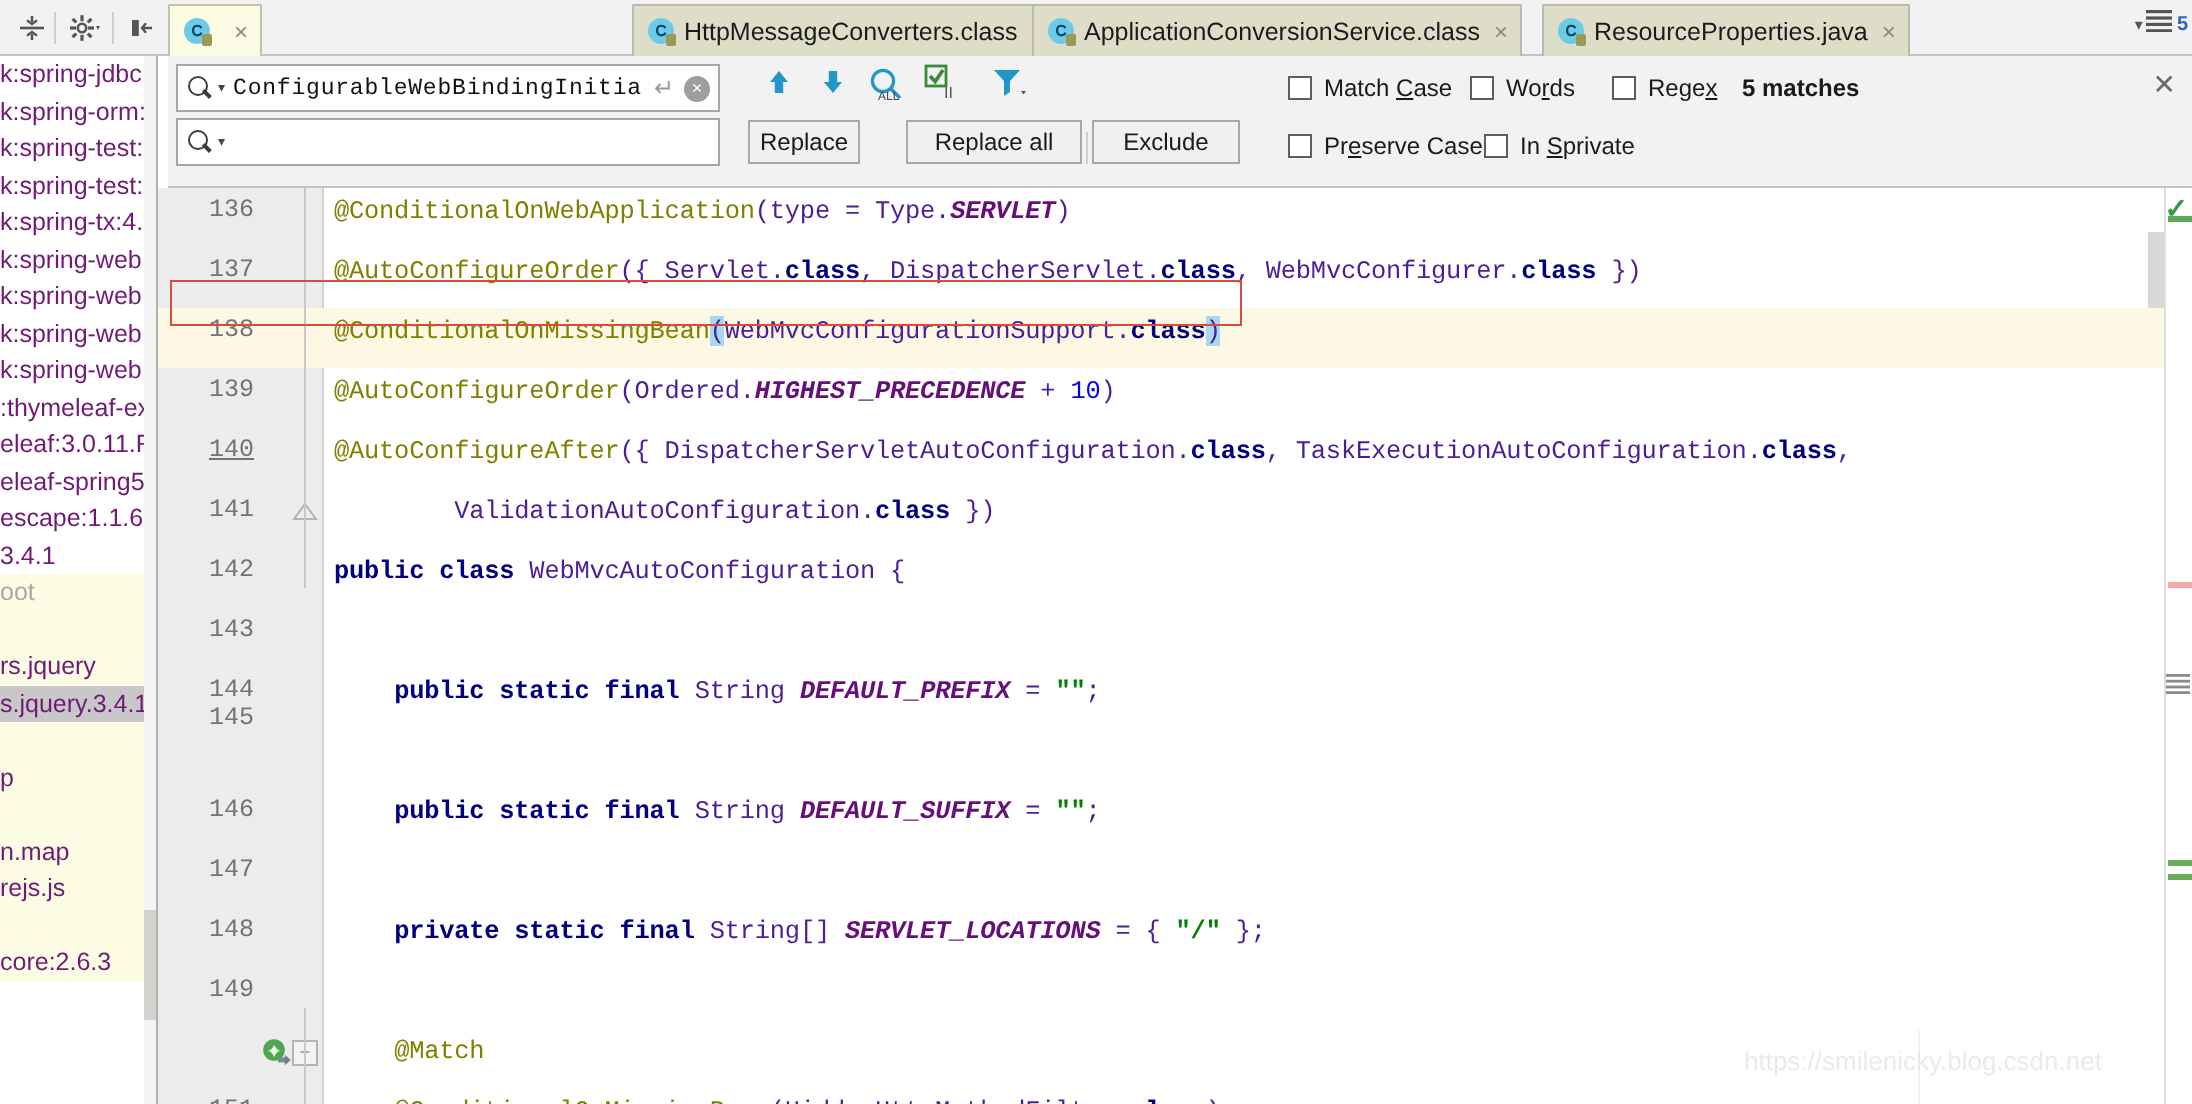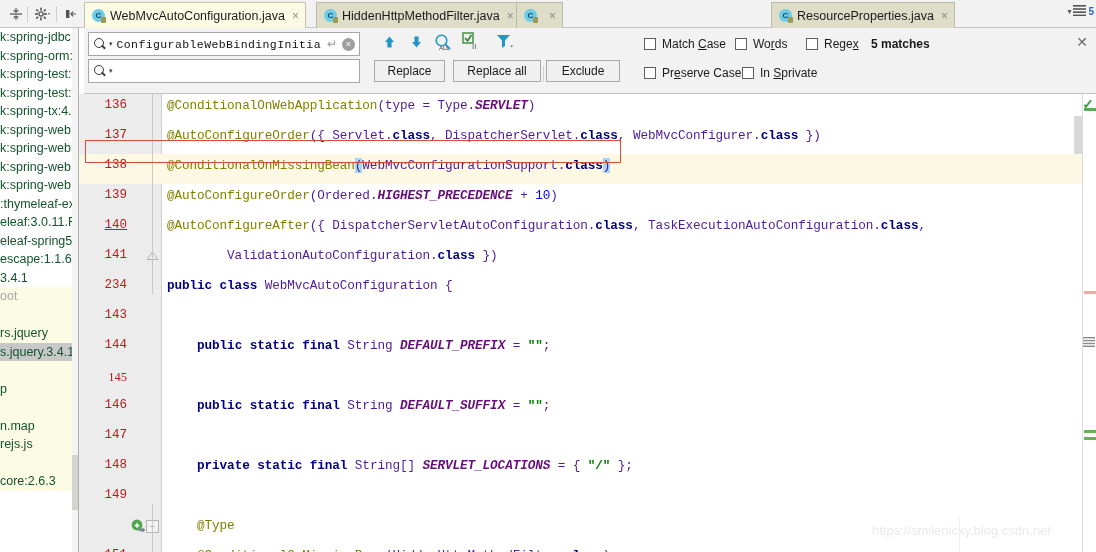--- a/index.html
+++ b/index.html
@@ -56,56 +56,56 @@
   .clearbtn { width:13px; height:13px; border-radius:50%; background:#9e9e9e; color:#fff;
               font-size:9px; line-height:13px; text-align:center; flex:none; }
 
   .navbtn { position:absolute; top:6px; width:20px; height:20px; color:#2196c9;
             font-size:15px; text-align:center; line-height:20px; }
   .toolico { position:absolute; top:5px; width:22px; height:21px; }
 
   .btn { position:absolute; height:22px; background:#f0f0f0; border:1px solid #a8a8a8;
          font-size:12px; color:#1a1a1a; display:flex; align-items:center;
          justify-content:center; padding:0 8px; }
-  #btn-replace { left:290px; top:32px; width:71px; }
+  #btn-replace { left:290px; top:32px; width:56px; }
   #btn-replaceall { left:369px; top:32px; width:88px; }
   #btn-exclude { left:462px; top:32px; width:74px; }
 
   .cbx { position:absolute; display:flex; align-items:center; font-size:12px; color:#1a1a1a; }
   .cbx .box { width:12px; height:12px; border:1px solid #5e5e5e; background:#fff;
               margin-right:6px; flex:none; }
   .cbx u { text-decoration:underline; }
   #mc { left:560px; top:9px; }
   #wd { left:651px; top:9px; }
   #rg { left:722px; top:9px; }
   #pc { left:560px; top:38px; }
   #is { left:658px; top:38px; }
   #matches { position:absolute; left:787px; top:9px; font-size:12px; font-weight:bold; color:#1a1a1a; }
   #closefind { position:absolute; right:8px; top:6px; color:#6b6b6b; font-size:14px; }
 
   
   #sidebar { position:absolute; left:0; top:28px; width:78px; height:524px;
              background:#ffffff; overflow:hidden; }
-  .sb-row { height:18.5px; line-height:18.5px; font-size:12.5px; color:#14532d;
+  .sb-row { height:18.5px; line-height:18.5px; font-size:12.5px; color:#701a75;
             white-space:nowrap; padding-left:0px; overflow:hidden; }
   .sb-row.hl { background:#fcfce4; }
   .sb-row.sel { background:#c8c8c8; }
   .sb-row.dim { color:#a8a8a8; }
   #sbscroll { position:absolute; left:72px; top:28px; width:6px; height:524px; background:#f4f4f4; }
   #sbthumb { position:absolute; left:72px; top:455px; width:6px; height:55px; background:#d3d3cf; }
   #sbborder { position:absolute; left:78px; top:28px; width:1px; height:524px; background:#b0b0b0; }
 
   
   #editor { position:absolute; left:79px; top:94px; width:1017px; height:458px;
             background:#ffffff; overflow:hidden; }
   #gutter { position:absolute; left:0; top:0; width:82px; height:458px; background:#ececec; }
   #gutter-edge { position:absolute; left:82px; top:0; width:1px; height:458px; background:#d0d0d0; }
   .foldline { position:absolute; left:73px; top:0; width:1px; height:458px; background:#c8c8c8; }
   .lnum { position:absolute; left:0; width:48px; text-align:right;
-          font-family:"Liberation Mono", monospace; font-size:12.5px; color:#b91c1c; }
+          font-family:"Liberation Mono", monospace; font-size:12.5px; color:#737373; }
   .hlrow { position:absolute; left:0; width:1017px; height:30px; background:#fdf8e3; }
   .code { position:absolute; left:88px; font-family:"Liberation Mono", monospace;
           font-size:12.7px; white-space:pre; letter-spacing:-0.1px; }
 
   
   .ann  { color:#808000; }
   .kw   { color:#000080; font-weight:bold; }
   .pln  { color:#4c1d95; }
   .stat { color:#660e7a; font-weight:bold; font-style:italic; }
   .num  { color:#0000ee; }
@@ -168,30 +168,30 @@
     <svg width="14" height="14" viewBox="0 0 14 14">
         <rect x="2" y="3" width="3.4" height="8" fill="#555"></rect>
         <path d="M12 7H7M9 4.6 7 7l2 2.4" stroke="#555" fill="none" stroke-width="1.2"></path>
       </svg>
   </div>
 </div>
 
 <div id="tabrow">
   <div class="tab active" style="left:0px">
     <span class="cicon">C</span>
-    <span>WebMvcAutoConfiguration.java</span>
     <span class="close">×</span>
   </div>
   <div class="tab" style="left:232px">
     <span class="cicon">C</span>
-    <span>HiddenHttpMethodFilter.java</span>
+    <span>HttpMessageConverters.class</span>
     <span class="close">×</span>
   </div>
   <div class="tab" style="left:432px">
     <span class="cicon">C</span>
+    <span>ApplicationConversionService.class</span>
     <span class="close">×</span>
   </div>
   <div class="tab" style="left:687px">
     <span class="cicon">C</span>
     <span>ResourceProperties.java</span>
     <span class="close">×</span>
   </div>
   <div id="tabmenu">
     <span style="font-size:8px">▾</span>
     <span>
@@ -335,38 +335,38 @@
       <div class="code" style="top: 64px;"><span class="ann">@ConditionalOnMissingBean</span><span class="caretsel"><span class="pln">(</span></span><span class="pln">WebMvcConfigurationSupport.</span><span class="kw">class</span><span class="caretsel"><span class="pln">)</span></span></div>
       <div class="lnum" style="top: 94px;">139</div>
       <div class="code" style="top: 94px;"><span class="ann">@AutoConfigureOrder</span><span class="pln">(Ordered.</span><span class="stat">HIGHEST_PRECEDENCE</span><span class="pln"> + </span><span class="num">10</span><span class="pln">)</span></div>
       <div class="lnum" style="top: 124px; text-decoration: underline;">140</div>
       <div class="code" style="top: 124px;"><span class="ann">@AutoConfigureAfter</span><span class="pln">({ DispatcherServletAutoConfiguration.</span><span class="kw">class</span><span class="pln">, TaskExecutionAutoConfiguration.</span><span class="kw">class</span><span class="pln">,</span></div>
       <div class="lnum" style="top: 154px;">141</div>
       <div class="code" style="top: 154px;"><span class="pln">        ValidationAutoConfiguration.</span><span class="kw">class</span><span class="pln"> })</span></div>
       <div class="foldtop" style="top: 156px;"><svg width="13" height="10" viewBox="0 0 13 10">
           <path d="M6.5 1 12 8.5H1z" fill="none" stroke="#b4b4b4" stroke-width="1"></path>
         </svg></div>
-      <div class="lnum" style="top: 184px;">234</div>
+      <div class="lnum" style="top: 184px;">142</div>
       <div class="code" style="top: 184px;"><span class="kw">public class</span><span class="pln"> WebMvcAutoConfiguration {</span></div>
       <div class="lnum" style="top: 214px;">143</div>
       <div class="code" style="top: 214px;"></div>
       <div class="lnum" style="top: 244px;">144</div>
       <div class="code" style="top: 244px;"><span class="pln">    </span><span class="kw">public static final</span><span class="pln"> String </span><span class="stat">DEFAULT_PREFIX</span><span class="pln"> = </span><span class="str">""</span><span class="pln">;</span></div>
-      <div class="lnum" style="top: 276px; font-family: Liberation Serif, serif;">145</div>
+      <div class="lnum" style="top: 258px;">145</div>
       <div class="code" style="top: 274px;"></div>
       <div class="lnum" style="top: 304px;">146</div>
       <div class="code" style="top: 304px;"><span class="pln">    </span><span class="kw">public static final</span><span class="pln"> String </span><span class="stat">DEFAULT_SUFFIX</span><span class="pln"> = </span><span class="str">""</span><span class="pln">;</span></div>
       <div class="lnum" style="top: 334px;">147</div>
       <div class="code" style="top: 334px;"></div>
       <div class="lnum" style="top: 364px;">148</div>
       <div class="code" style="top: 364px;"><span class="pln">    </span><span class="kw">private static final</span><span class="pln"> String[] </span><span class="stat">SERVLET_LOCATIONS</span><span class="pln"> = { </span><span class="str">"/"</span><span class="pln"> };</span></div>
       <div class="lnum" style="top: 394px;">149</div>
       <div class="code" style="top: 394px;"></div>
       <div class="lnum" style="top: 424px; margin-top: 45px;">150</div>
-      <div class="code" style="top: 424px;"><span class="pln">    </span><span class="ann">@Type</span></div>
+      <div class="code" style="top: 424px;"><span class="pln">    </span><span class="ann">@Match</span></div>
       <div class="beanico" style="top: 425px;"><svg width="15" height="15" viewBox="0 0 15 15">
           <circle cx="6" cy="6" r="5.4" fill="#4fa64f"></circle>
           <path d="M3 6.4c1.6-.4 2.6-1.6 3-3.2.8 1.8 1.6 2.6 3 3.2-1.4.6-2.2 1.4-3 3.2-.4-1.6-1.4-2.8-3-3.2z" fill="#e8f6e8"></path>
           <path d="M7.5 11h4.5l-1.6-1.9v1.2H7.5z" fill="#7b8b96"></path>
           <path d="M8 9.8h4.2v2.4H8z" fill="#7b8b96"></path>
           <path d="M11.4 8.4 14.4 11l-3 2.6z" fill="#6e818e"></path>
         </svg></div>
       <div class="fold" style="top: 426px;">−</div>
       <div class="lnum" style="top: 454px;">151</div>
       <div class="code" style="top: 454px;"><span class="pln">    </span><span class="ann">@ConditionalOnMissingBean</span><span class="pln">(HiddenHttpMethodFilter.</span><span class="kw">class</span><span class="pln">)</span></div>

